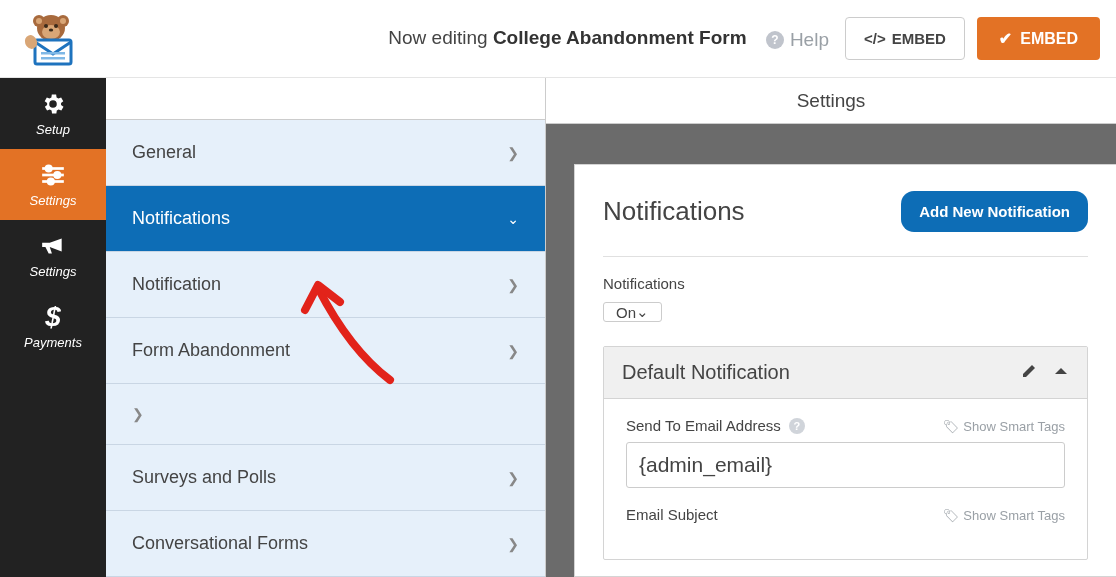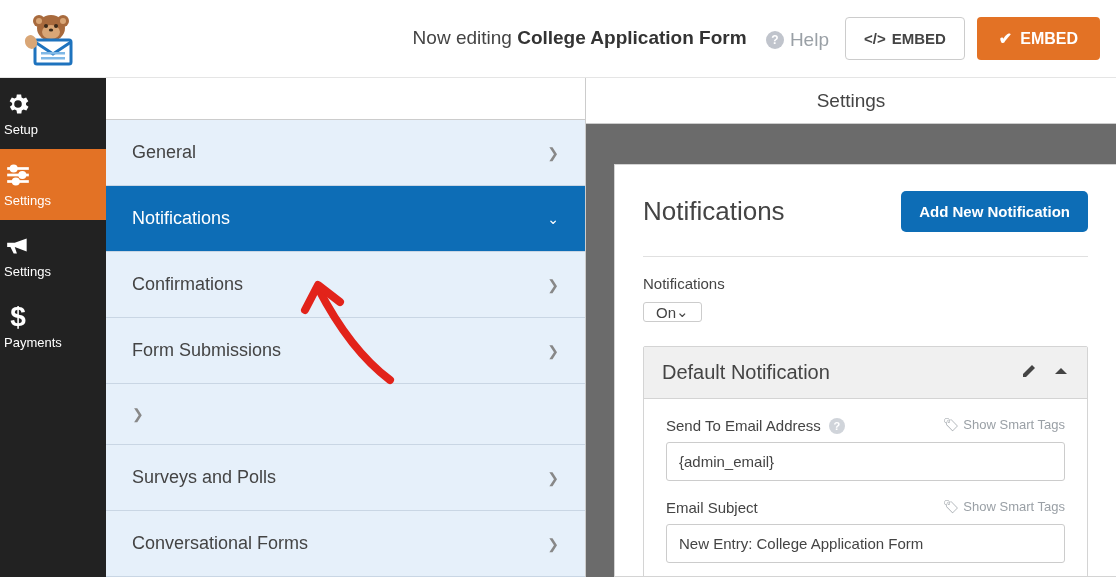--- a/index.html
+++ b/index.html
@@ -11,51 +11,51 @@
 .topbar-center .editing { font-weight: 400; }
 .topbar-center .form-name { font-weight: 700; color: #333; }
 .help-link { color: #9aa0a6; font-size: 19px; margin-left: 14px; display: inline-flex; align-items: center; gap: 6px; }
 .help-icon { width: 18px; height: 18px; border-radius: 50%; background: #c0c4cc; color: #fff; font-size: 12px; display: inline-flex; align-items: center; justify-content: center; font-weight: 700; }
 .topbar-actions { display: flex; gap: 12px; }
 .btn-embed { border: 1px solid #ccc; background: #fff; color: #444; padding: 12px 18px; font-size: 15px; font-weight: 600; cursor: pointer; display: flex; align-items: center; gap: 6px; border-radius: 4px; }
 .btn-save { border: none; background: #e37225; color: #fff; padding: 12px 22px; font-size: 16px; font-weight: 700; cursor: pointer; display: flex; align-items: center; gap: 8px; border-radius: 4px; }
 
 .main { display: flex; height: calc(577px - 78px); }
 .sidebar { width: 106px; background: #222; display: flex; flex-direction: column; }
-.side-item { color: #fff; text-align: center; padding: 12px 4px 12px; font-size: 13px; cursor: pointer; display: flex; flex-direction: column; align-items: flex-start; gap: 4px; }
+.side-item { color: #fff; text-align: center; padding: 12px 4px 12px; font-size: 13px; cursor: pointer; display: flex; flex-direction: column; align-items: center; gap: 4px; font-style: italic; }
 .side-item.active { background: #e37225; }
 .side-icon { width: 28px; height: 28px; display: flex; align-items: center; justify-content: center; }
 
-.subpanel { width: 480px; display: flex; flex-direction: column; border-right: 1px solid #ccc; }
+.subpanel { width: 440px; display: flex; flex-direction: column; border-right: 1px solid #ccc; }
 .subpanel-header { height: 46px; background: #fff; border-bottom: 1px solid #ccc; }
 .sub-item { background: #e6f0fa; border-bottom: 1px solid #c9d6e4; padding: 22px 26px; font-size: 18px; color: #444; display: flex; justify-content: space-between; align-items: center; cursor: pointer; }
 .sub-item.active { background: #0d6db6; color: #fff; }
 .chev { font-size: 14px; color: #888; }
 .sub-item.active .chev { color: #fff; }
 
 .content { flex: 1; background: #6b6b6b; display: flex; flex-direction: column; }
 .content-header { background: #fff; height: 46px; display: flex; align-items: center; justify-content: center; font-size: 19px; color: #444; border-bottom: 1px solid #ccc; }
 .content-body { flex: 1; padding: 40px 0 0 0; overflow: hidden; }
 .panel { background: #fff; margin-left: 28px; border: 1px solid #d4d4d4; border-right: none; padding: 26px 28px 0 28px; height: 100%; }
 .panel-top { display: flex; justify-content: space-between; align-items: center; margin-bottom: 24px; }
 .panel-title { font-size: 26px; color: #444; font-weight: 400; }
-.btn-add { background: #0d6db6; color: #fff; border: none; padding: 12px 18px; font-size: 15px; font-weight: 600; cursor: pointer; border-radius: 5px; }
+.btn-add { background: #0d6db6; color: #fff; border: none; padding: 12px 18px; font-size: 15px; font-weight: 600; cursor: pointer; border-radius: 13px; }
 .divider { height: 1px; background: #e0e0e0; margin-bottom: 18px; }
 .field-label { font-size: 15px; color: #444; margin-bottom: 10px; }
 .select-box { border: 1px solid #ccc; padding: 0 12px; font-size: 15px; color: #444; display: inline-flex; align-items: center; gap: 0; border-radius: 3px; cursor: pointer; margin-bottom: 24px; }
 .notif-card { border: 1px solid #d4d4d4; border-radius: 2px; }
 .notif-head { background: #f0f0f0; padding: 14px 18px; display: flex; justify-content: space-between; align-items: center; border-bottom: 1px solid #d4d4d4; }
 .notif-head-title { font-size: 20px; color: #444; }
 .notif-head-actions { display: flex; gap: 16px; color: #555; }
 .notif-body { padding: 18px 22px; }
 .field-row { margin-bottom: 18px; }
-.field-row-head { display: flex; justify-content: space-between; align-items: flex-start; margin-bottom: 8px; }
+.field-row-head { display: flex; justify-content: space-between; align-items: flex-end; margin-bottom: 8px; }
 .field-row-label { font-size: 15px; color: #444; display: flex; align-items: center; gap: 8px; }
 .smart-tags { font-size: 13px; color: #9aa0a6; display: flex; align-items: center; gap: 4px; cursor: pointer; }
-.text-input { width: 100%; border: 1px solid #ccc; padding: 10px 12px; font-size: 15px; color: #444; border-radius: 3px; }
+.text-input { width: 100%; border: 1px solid #ccc; padding: 10px 12px; font-size: 21px; color: #444; border-radius: 3px; }
 .mini-help { width: 16px; height: 16px; border-radius: 50%; background: #d0d4da; color: #fff; font-size: 11px; display: inline-flex; align-items: center; justify-content: center; font-weight: 700; }
 
 .arrow-annotation { position: absolute; left: 300px; top: 280px; pointer-events: none; }
 </style>
 </head>
 <body>
 
 <div class="topbar">
   <div class="logo">
     <svg width="60" height="54" viewBox="0 0 60 54">
@@ -71,21 +71,21 @@
       <rect x="14" y="28" width="36" height="24" rx="2" fill="#fff" stroke="#1e73be" stroke-width="3"></rect>
       <path d="M14 30 L32 42 L50 30" fill="none" stroke="#1e73be" stroke-width="3"></path>
       <rect x="20" y="40" width="24" height="2.5" fill="#7fb8e6"></rect>
       <rect x="20" y="45" width="24" height="2.5" fill="#7fb8e6"></rect>
       <ellipse cx="10" cy="30" rx="6" ry="7" fill="#d9a676" transform="rotate(-20 10 30)"></ellipse>
     </svg>
   </div>
   <div class="topbar-center">
     <span class="editing">Now editing</span>
     <span> </span>
-    <span class="form-name">College Application Form</span>
+    <span class="form-name">College Abandonment Form</span>
     <span class="help-link">
       <span class="help-icon">?</span>
       <span>Help</span>
     </span>
   </div>
   <div class="topbar-actions">
     <button class="btn-embed">
       <span>&lt;/&gt;</span>
       <span>EMBED</span>
     </button>
@@ -141,25 +141,25 @@
     <div class="subpanel-header"></div>
     <div class="sub-item">
       <span>General</span>
       <span class="chev">❯</span>
     </div>
     <div class="sub-item active">
       <span>Notifications</span>
       <span class="chev">⌄</span>
     </div>
     <div class="sub-item">
-      <span>Confirmations</span>
-      <span class="chev">❯</span>
-    </div>
-    <div class="sub-item">
-      <span>Form Submissions</span>
+      <span>Notification</span>
+      <span class="chev">❯</span>
+    </div>
+    <div class="sub-item">
+      <span>Form Abandonment</span>
       <span class="chev">❯</span>
     </div>
     <div class="sub-item">
       <span class="chev">❯</span>
     </div>
     <div class="sub-item">
       <span>Surveys and Polls</span>
       <span class="chev">❯</span>
     </div>
     <div class="sub-item">
@@ -215,21 +215,20 @@
             <div class="field-row">
               <div class="field-row-head">
                 <div class="field-row-label">
                   <span>Email Subject</span>
                 </div>
                 <div class="smart-tags">
                   <span>🏷</span>
                   <span>Show Smart Tags</span>
                 </div>
               </div>
-              <input class="text-input" value="New Entry: College Application Form" style="">
             </div>
           </div>
         </div>
       </div>
     </div>
   </div>
 </div>
 
 <svg class="arrow-annotation" width="120" height="110" viewBox="0 0 120 110">
   <path d="M90 100 Q50 70 18 8" stroke="#e2231a" stroke-width="8" fill="none" stroke-linecap="round"></path>

